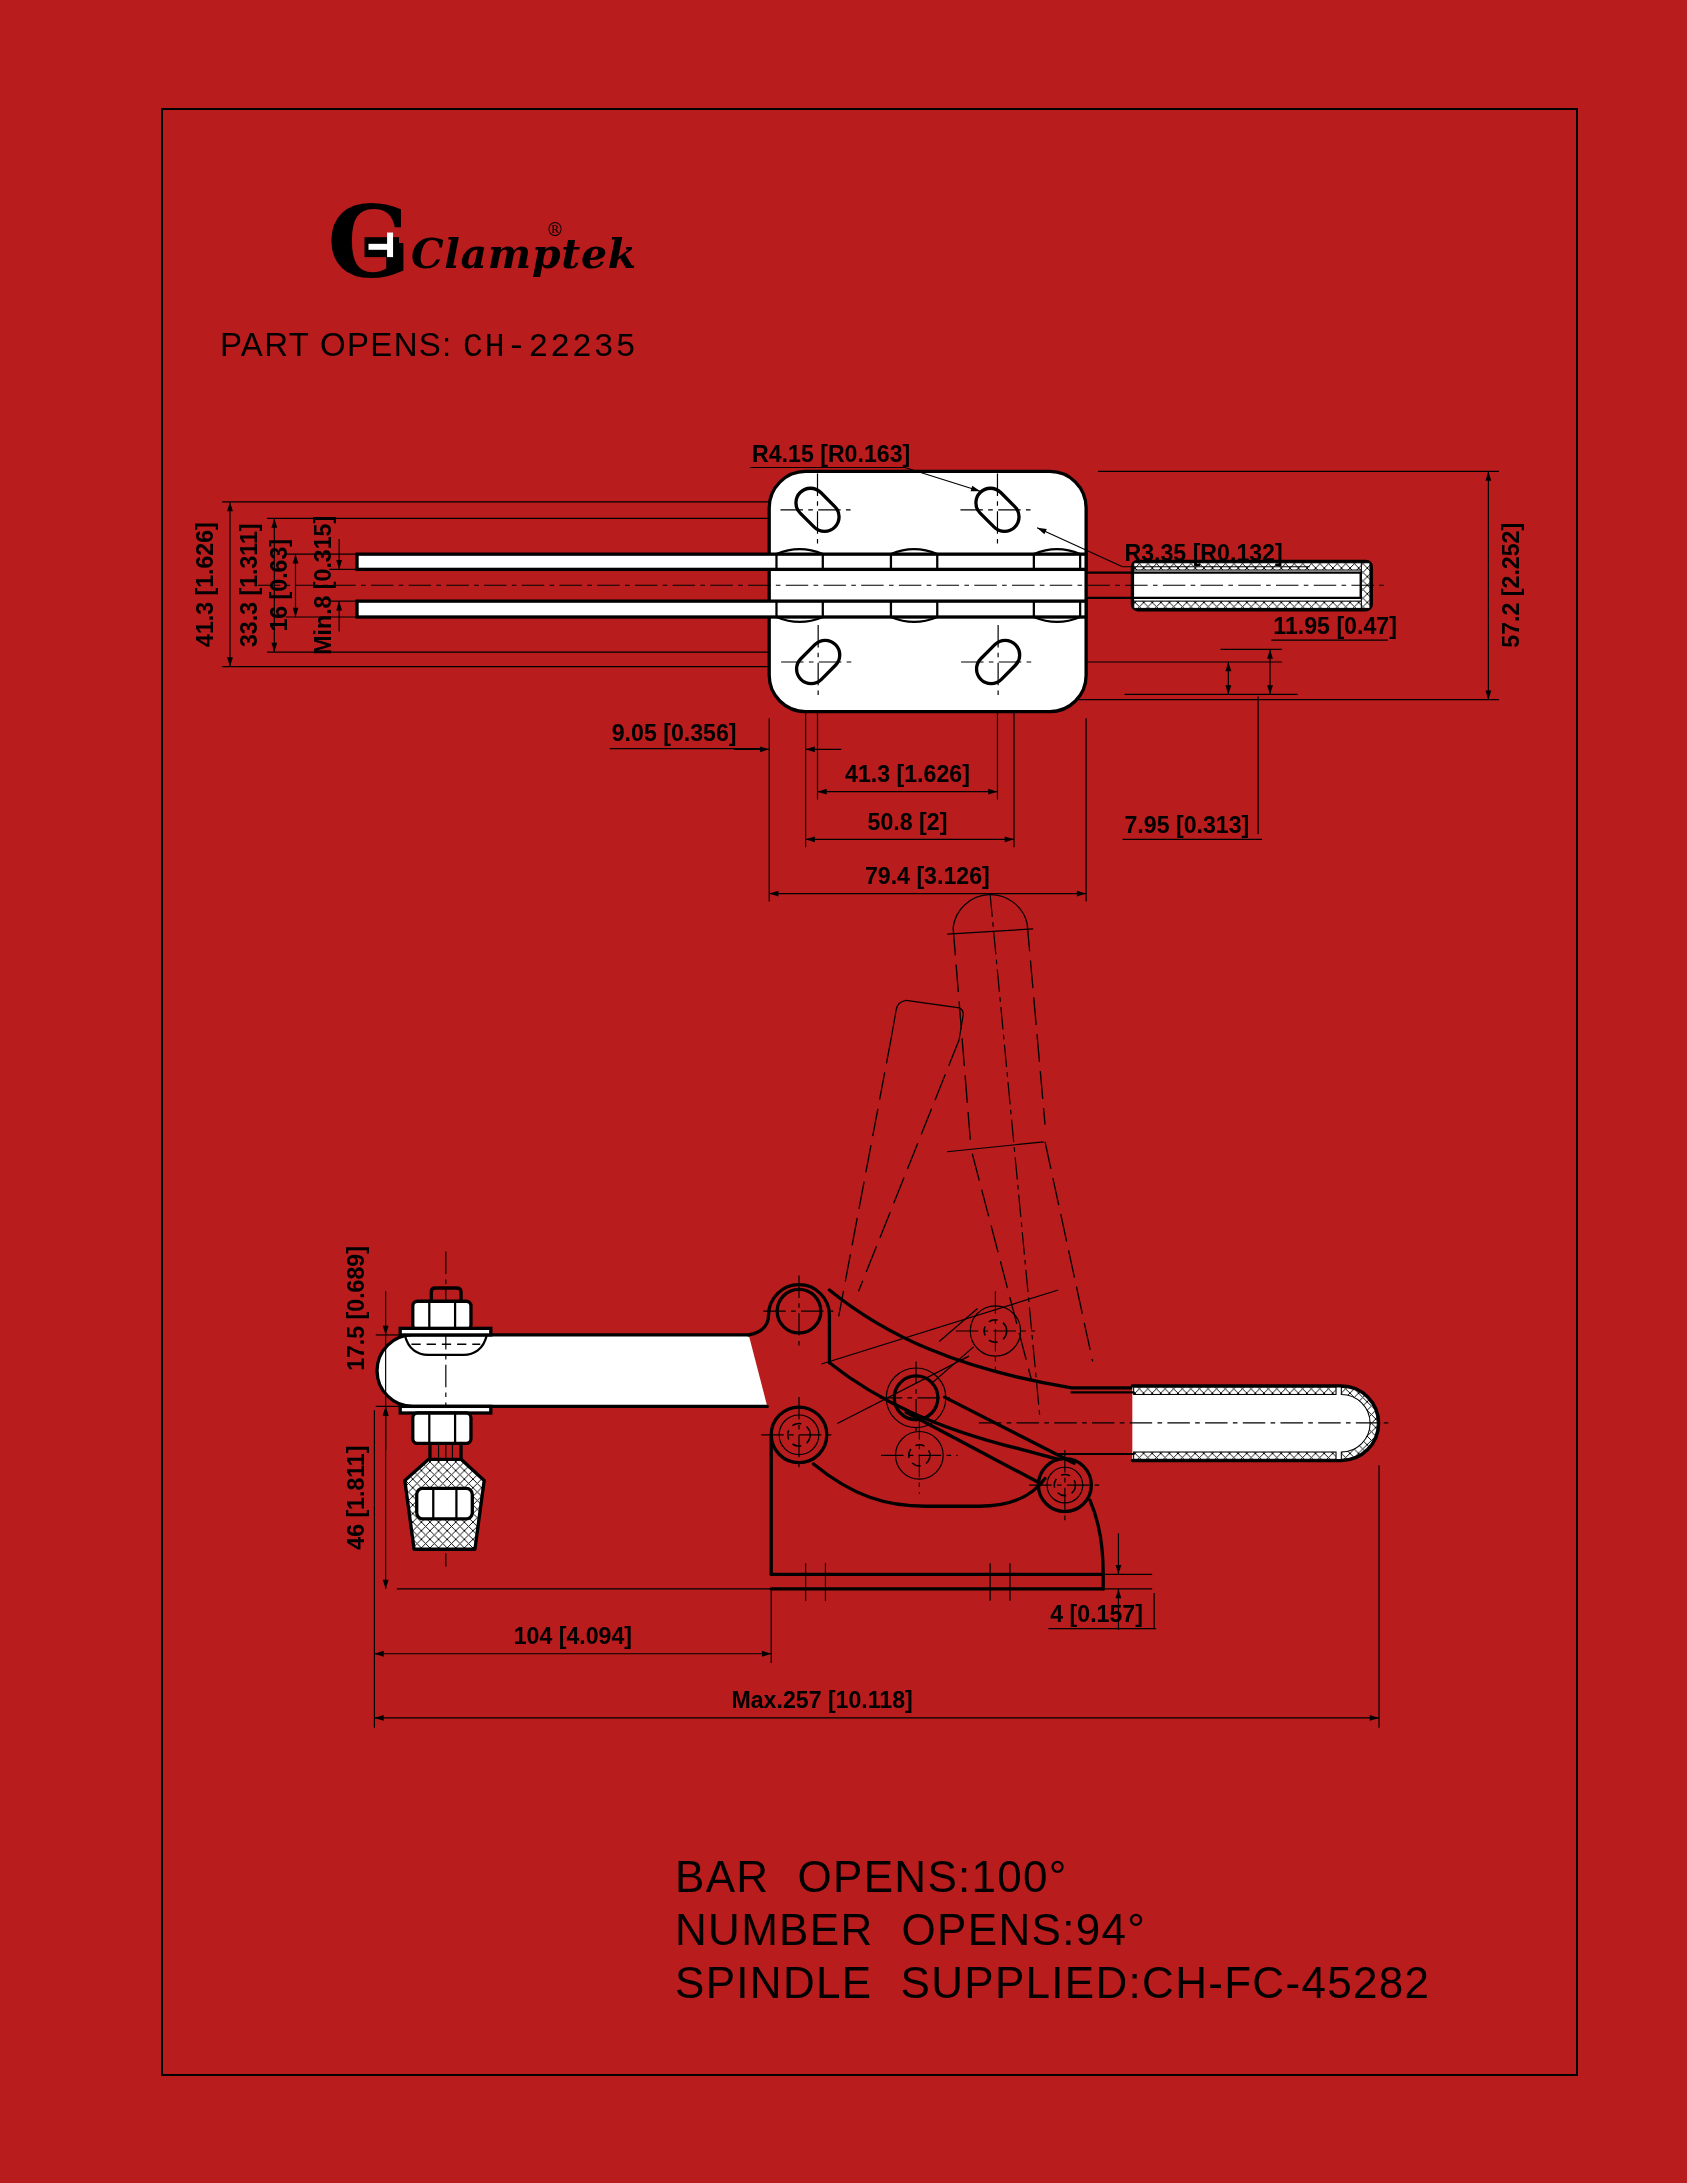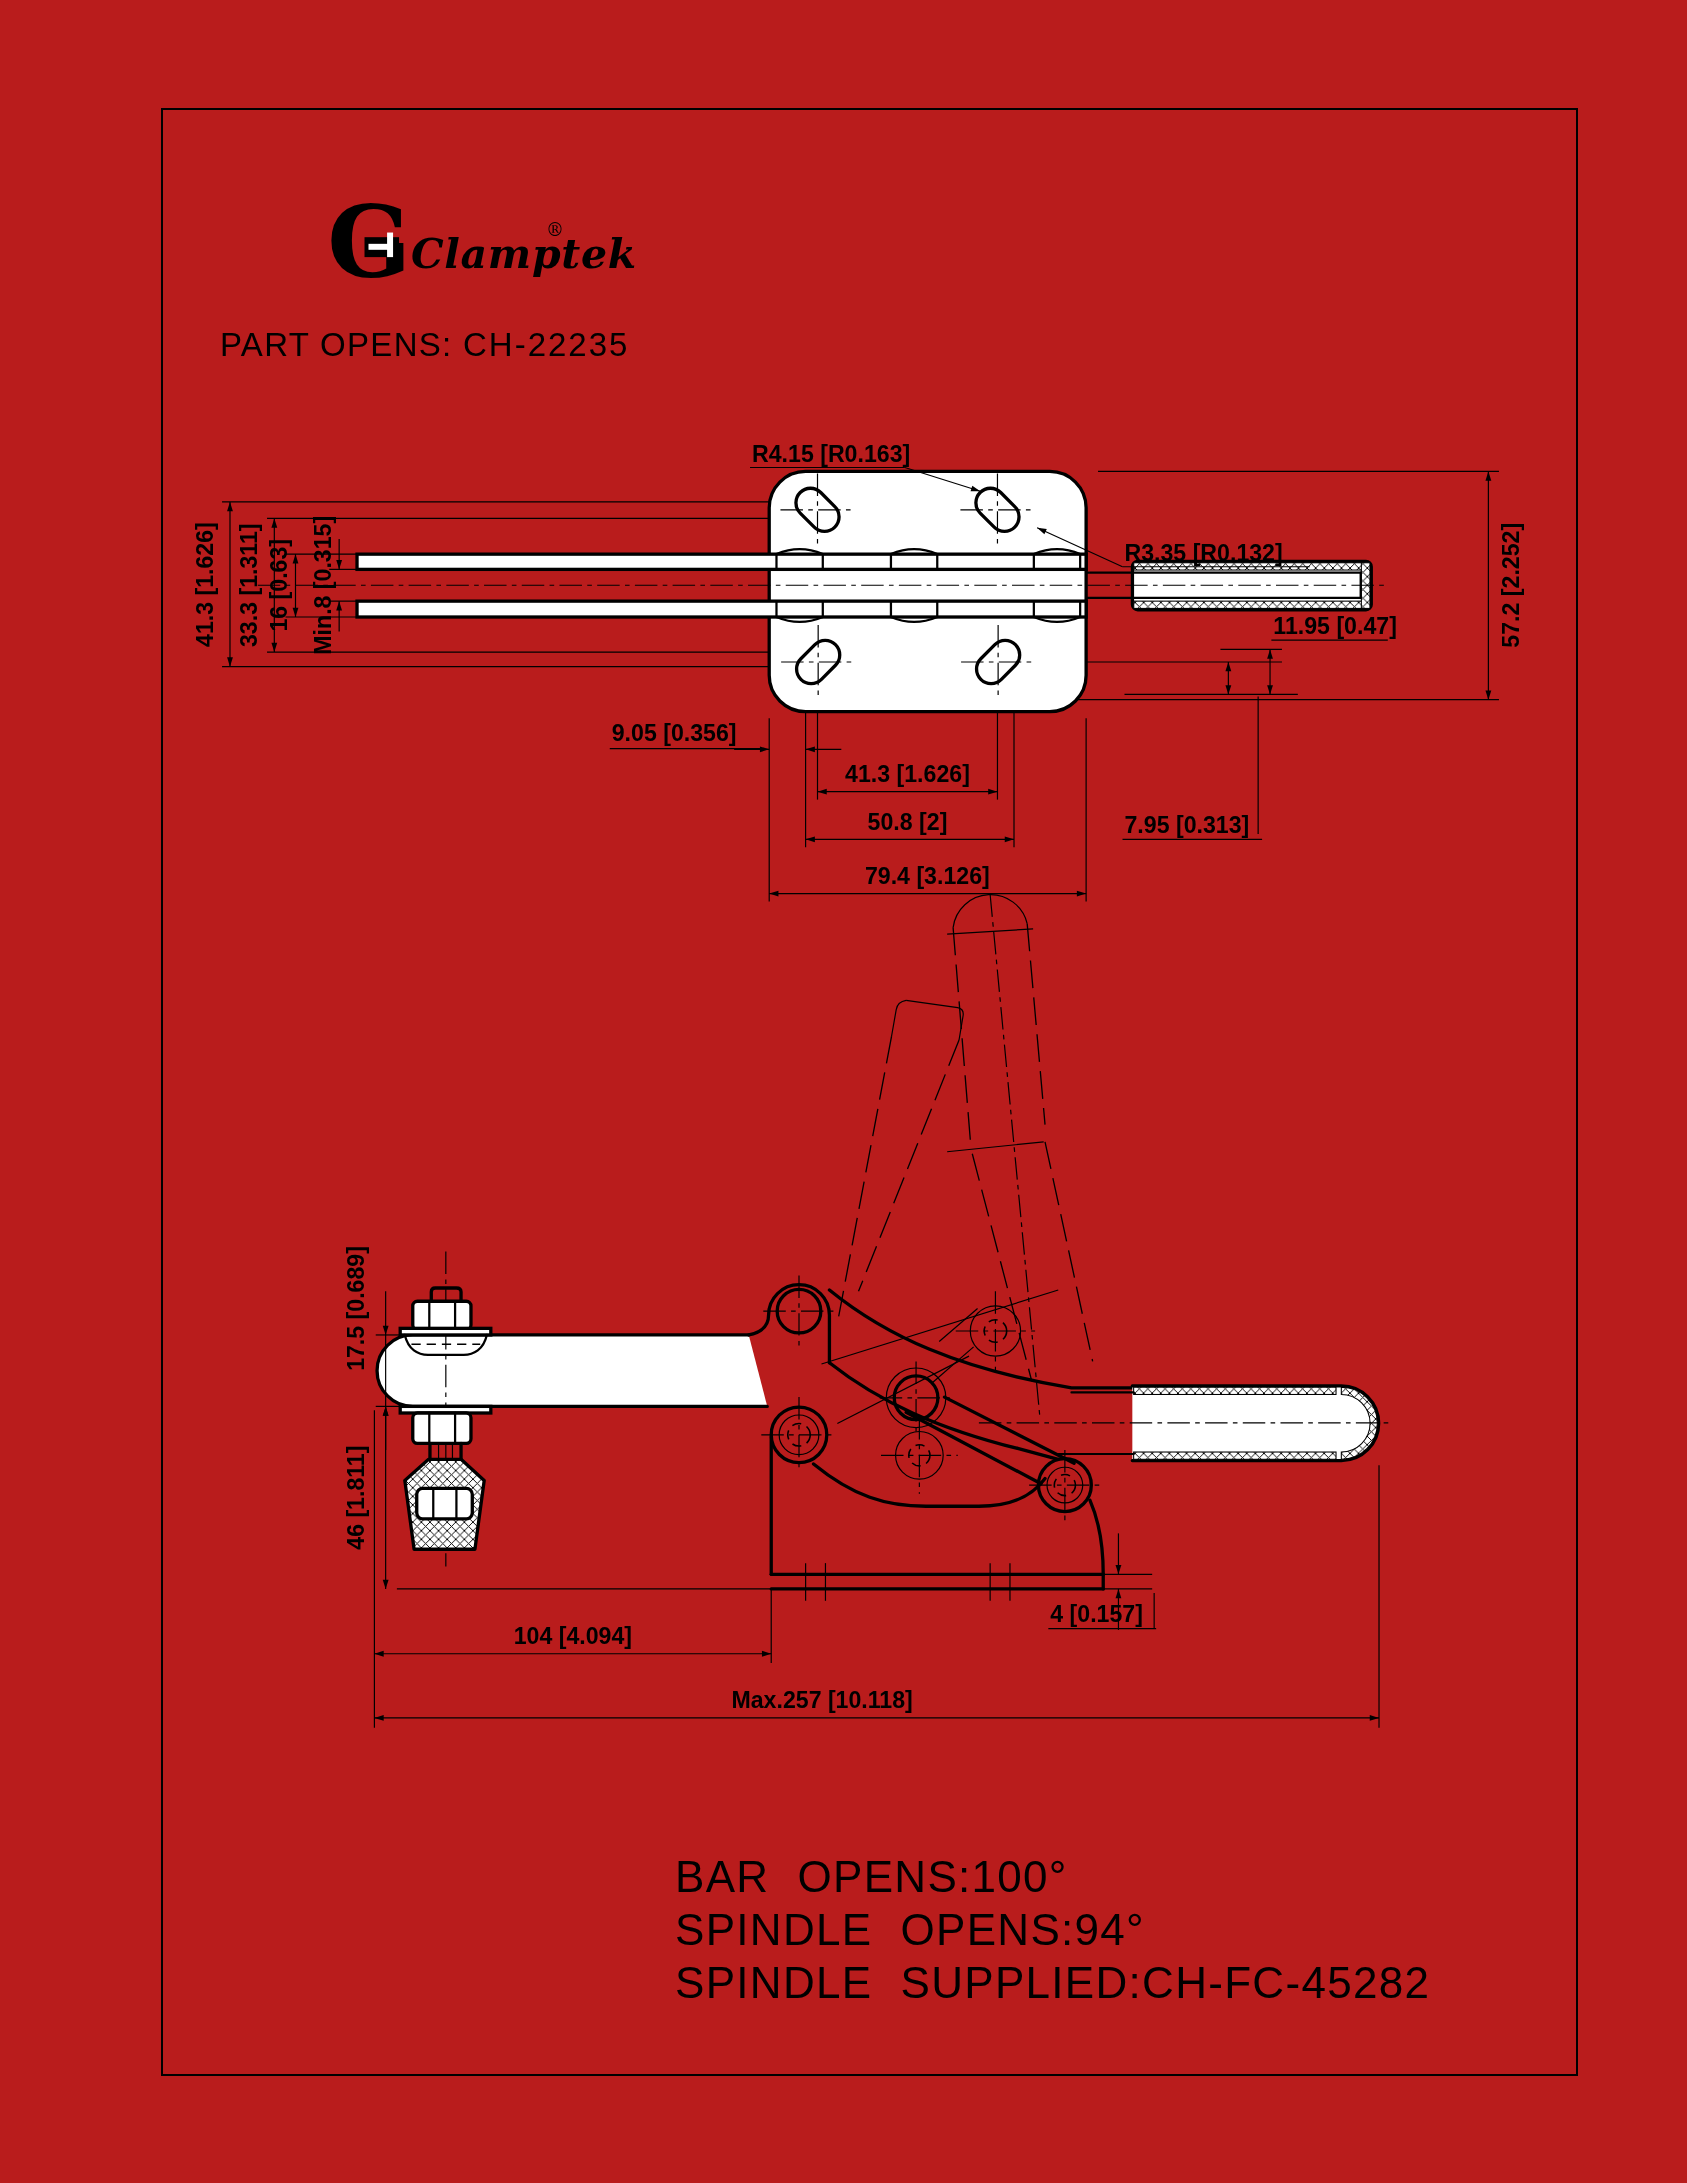--- a/index.html
+++ b/index.html
@@ -4,21 +4,21 @@
 <style>
   html,body{margin:0;padding:0;background:#fff;}
   body{width:1687px;height:2183px;position:relative;font-family:"Liberation Sans",sans-serif;color:#000;}
   .sheet{position:absolute;inset:0;background:#b91c1c;}
   .border{position:absolute;left:161px;top:108px;width:1413px;height:1964px;border:2.6px solid #000;}
   .logo{position:absolute;left:326px;top:196px;width:370px;height:99px;}
   .gmark{position:absolute;left:0;top:0;}
   .brand{position:absolute;left:85px;top:34px;font-family:"DejaVu Serif",serif;font-style:italic;font-weight:bold;font-size:41px;letter-spacing:0.7px;}
   .reg{position:absolute;left:220px;top:22.5px;font-family:"DejaVu Serif",serif;font-size:18px;font-weight:normal;}
   .partnum{position:absolute;left:220px;top:326px;font-size:33px;letter-spacing:1.3px;white-space:nowrap;}
-  .partnum .val{font-family:Liberation Sans, sans-serif;letter-spacing:2px;text-align:right;}
+  .partnum .val{font-family:Liberation Mono, monospace;letter-spacing:2px;text-align:right;}
   .notes{position:absolute;left:675px;top:1850px;font-size:44px;line-height:53px;letter-spacing:1.3px;word-spacing:14.6px;white-space:nowrap;}
   svg text.d{font-family:"Liberation Sans",sans-serif;font-weight:bold;font-size:35px;fill:#000;}
   svg .bold{stroke:#000;stroke-width:5;fill:none;stroke-linecap:round;}
   svg .med{stroke:#000;stroke-width:3.4;fill:none;stroke-linecap:round;}
   svg .thin{stroke:#000;stroke-width:1.8;fill:none;}
   svg .cl{stroke:#000;stroke-width:1.8;fill:none;stroke-dasharray:34 8 7 8;}
   svg .dashL{stroke:#000;stroke-width:2;fill:none;stroke-dasharray:42 14;}
   svg .dash{stroke:#000;stroke-width:2.4;fill:none;stroke-dasharray:14 9;}
   svg .wfill{fill:#fff;}
 </style>
@@ -306,17 +306,17 @@
 
     <text class="d" text-anchor="middle" transform="rotate(-90 551 1978)" x="551" y="1978">17.5 [0.689]</text>
     <text class="d" text-anchor="middle" transform="rotate(-90 551 2264)" x="551" y="2264">46 [1.811]</text>
     <text class="d" text-anchor="middle" x="866" y="2486">104 [4.094]</text>
     <text class="d" x="1588" y="2452">4 [0.157]</text>
     <text class="d" text-anchor="middle" x="1243" y="2582">Max.257 [10.118]</text>
   </svg>
 
   <div class="notes">
     <div>BAR OPENS:100°</div>
-    <div>SPINDLE OPENS:94°</div>
+    <div>NUMBER OPENS:94°</div>
     <div>SPINDLE SUPPLIED:CH-FC-45282</div>
   </div>
 </div>
 
 
 </body></html>

